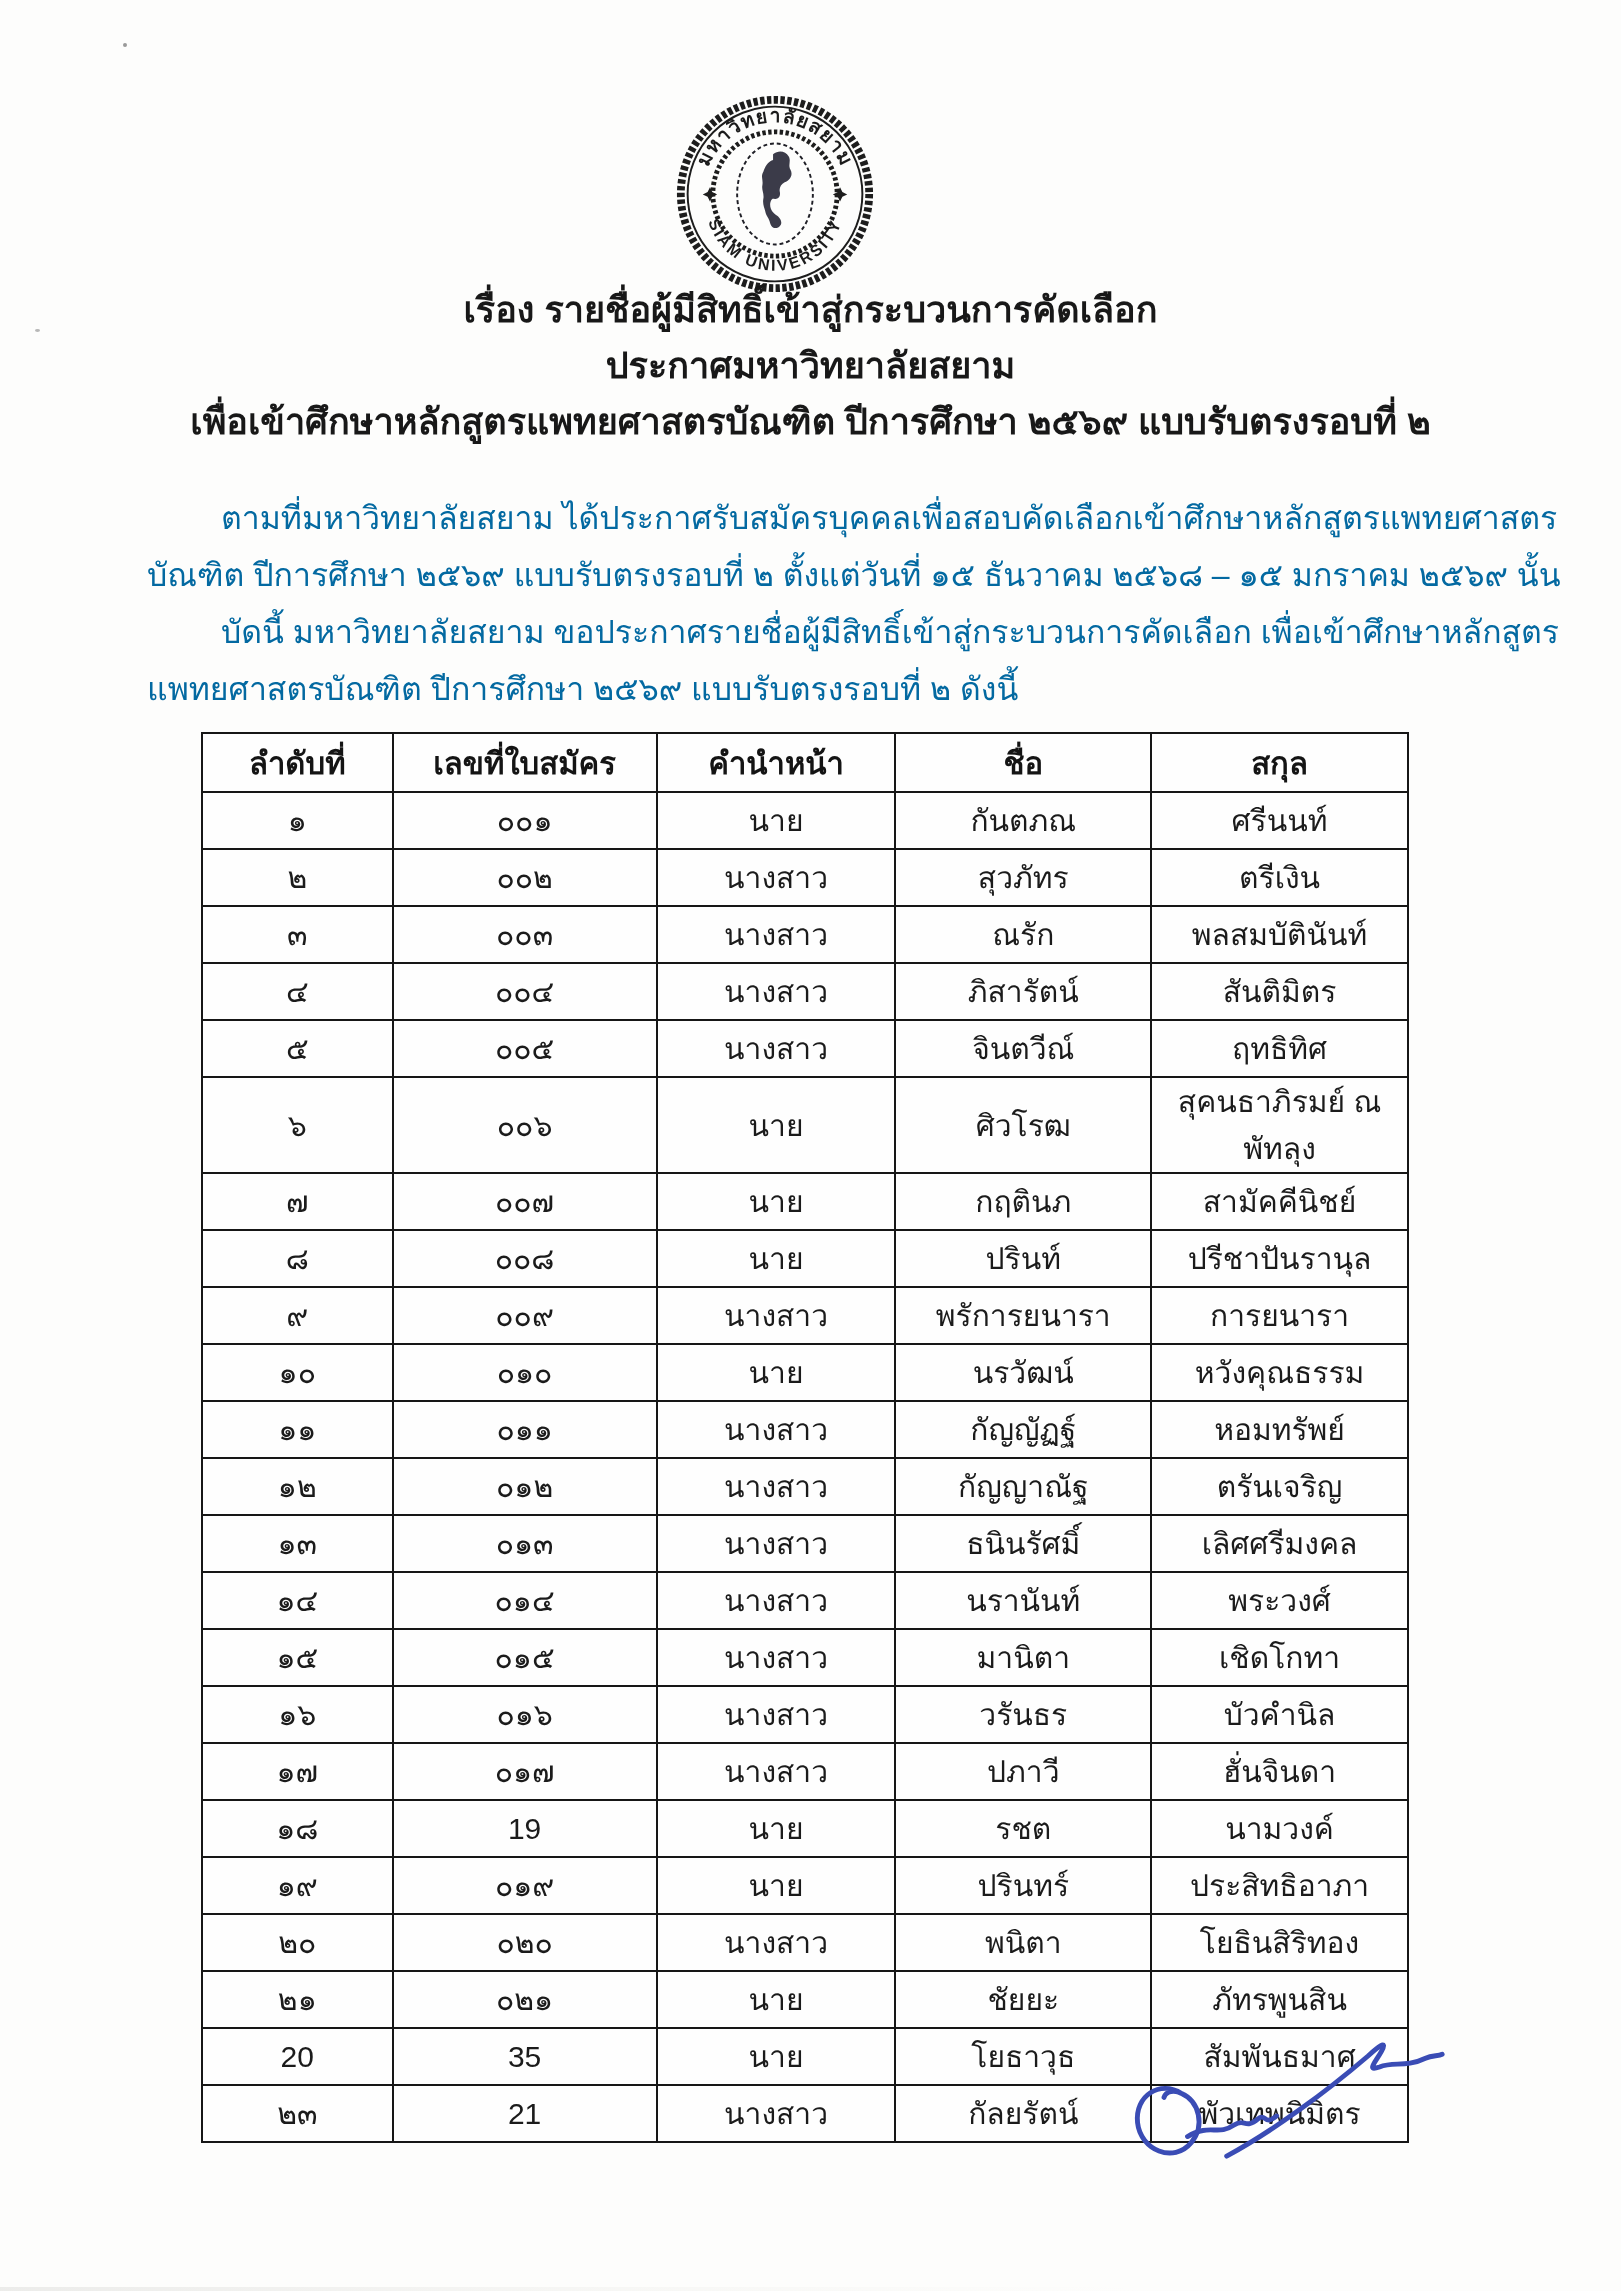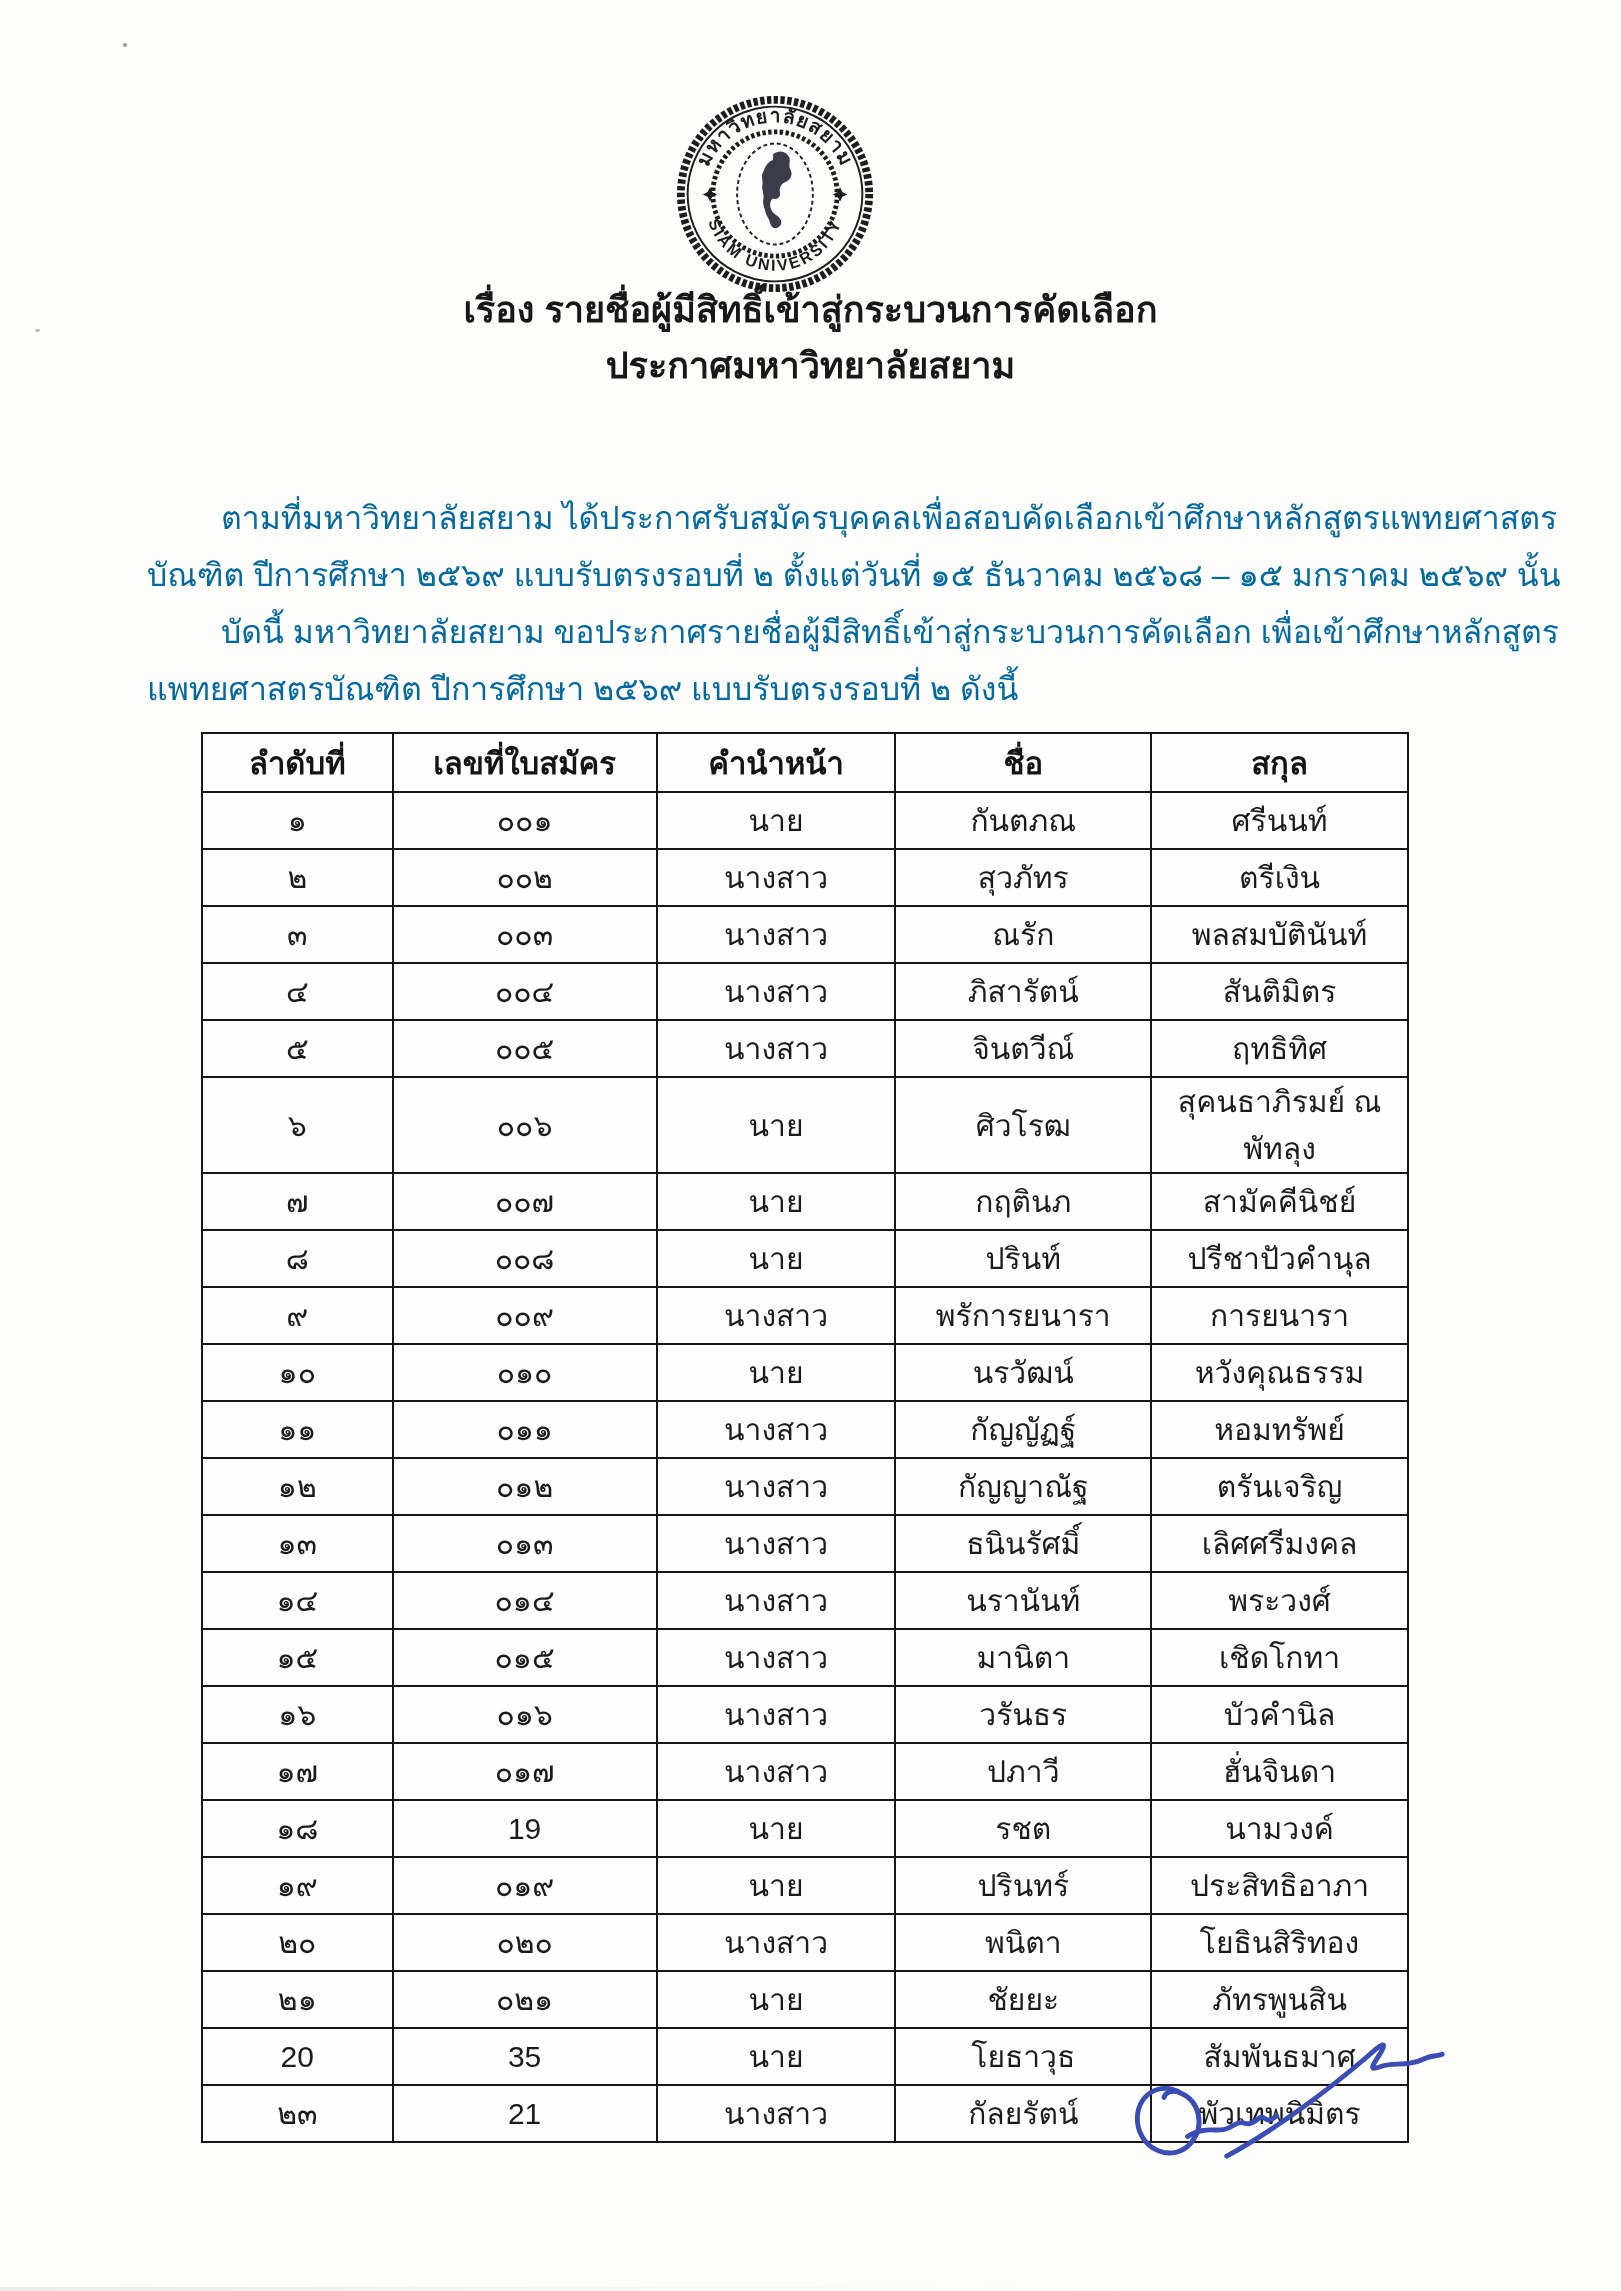--- a/index.html
+++ b/index.html
@@ -128,20 +128,21 @@
       </text>
       <text font-size="16.5" font-weight="bold" fill="#1b1b1b" letter-spacing="2.5" font-family="Liberation Sans, sans-serif">
         <textPath href="#arcBottom" startOffset="50%" text-anchor="middle">SIAM UNIVERSITY</textPath>
       </text>
     </svg>
   </div>
 
   <div class="titles">
     <div class="title-line">เรื่อง รายชื่อผู้มีสิทธิ์เข้าสู่กระบวนการคัดเลือก</div>
     <div class="title-line">ประกาศมหาวิทยาลัยสยาม</div>
+    <div class="title-line">เพื่อเข้าศึกษาหลักสูตรแพทยศาสตรบัณฑิต ปีการศึกษา ๒๕๖๙ แบบรับตรงรอบที่ ๒</div>
   </div>
 
   <div class="body-text">
     <div class="body-line indented">ตามที่มหาวิทยาลัยสยาม ได้ประกาศรับสมัครบุคคลเพื่อสอบคัดเลือกเข้าศึกษาหลักสูตรแพทยศาสตร</div>
     <div class="body-line">บัณฑิต ปีการศึกษา ๒๕๖๙ แบบรับตรงรอบที่ ๒ ตั้งแต่วันที่ ๑๕ ธันวาคม ๒๕๖๘ – ๑๕ มกราคม ๒๕๖๙ นั้น</div>
     <div class="body-line indented">บัดนี้ มหาวิทยาลัยสยาม ขอประกาศรายชื่อผู้มีสิทธิ์เข้าสู่กระบวนการคัดเลือก เพื่อเข้าศึกษาหลักสูตร</div>
     <div class="body-line">แพทยศาสตรบัณฑิต ปีการศึกษา ๒๕๖๙ แบบรับตรงรอบที่ ๒ ดังนี้</div>
   </div>
 
   <div class="table-wrap">
@@ -210,21 +211,21 @@
             <td>๐๐๗</td>
             <td>นาย</td>
             <td>กฤตินภ</td>
             <td>สามัคคีนิชย์</td>
           </tr>
           <tr>
             <td>๘</td>
             <td>๐๐๘</td>
             <td>นาย</td>
             <td>ปรินท์</td>
-            <td>ปรีชาปัวคำนุล</td>
+            <td>ปรีชาปันรานุล</td>
           </tr>
           <tr>
             <td>๙</td>
             <td>๐๐๙</td>
             <td>นางสาว</td>
             <td>พรัการยนารา</td>
             <td>การยนารา</td>
           </tr>
           <tr>
             <td>๑๐</td>

